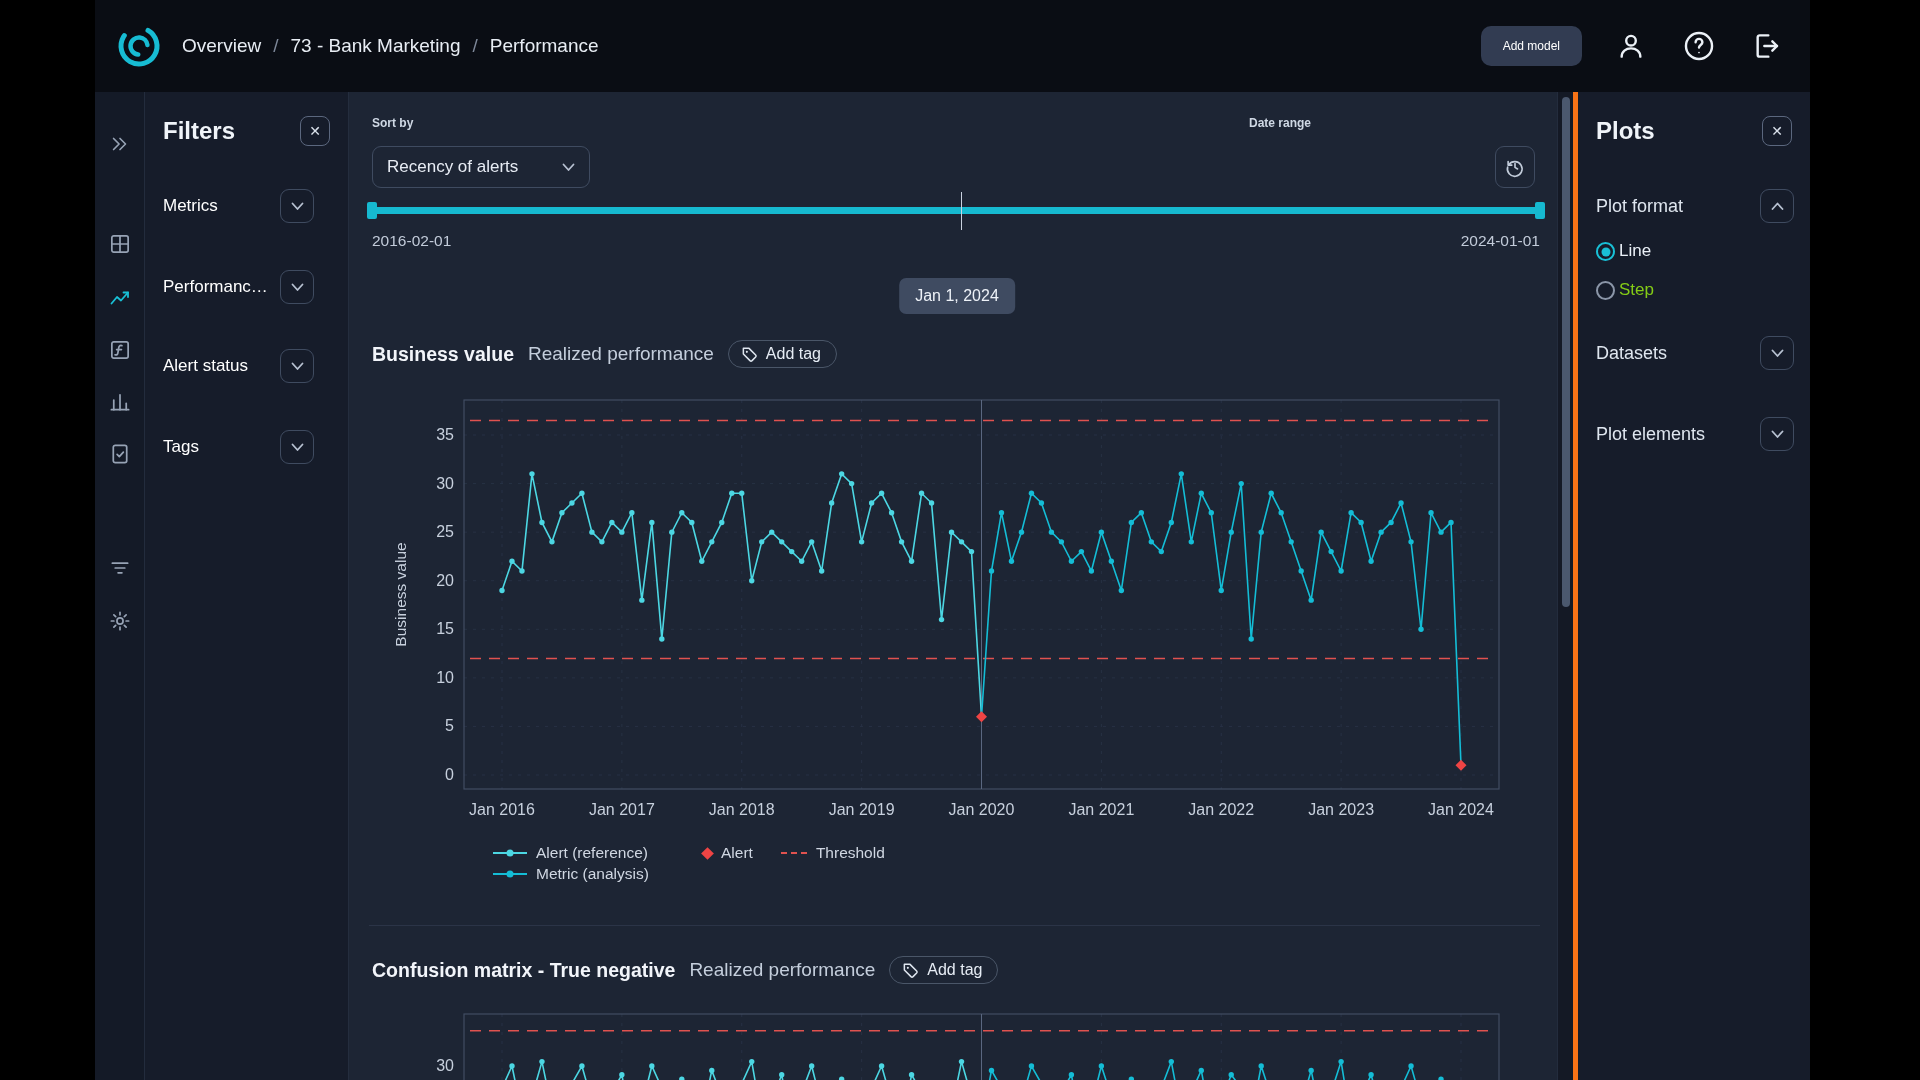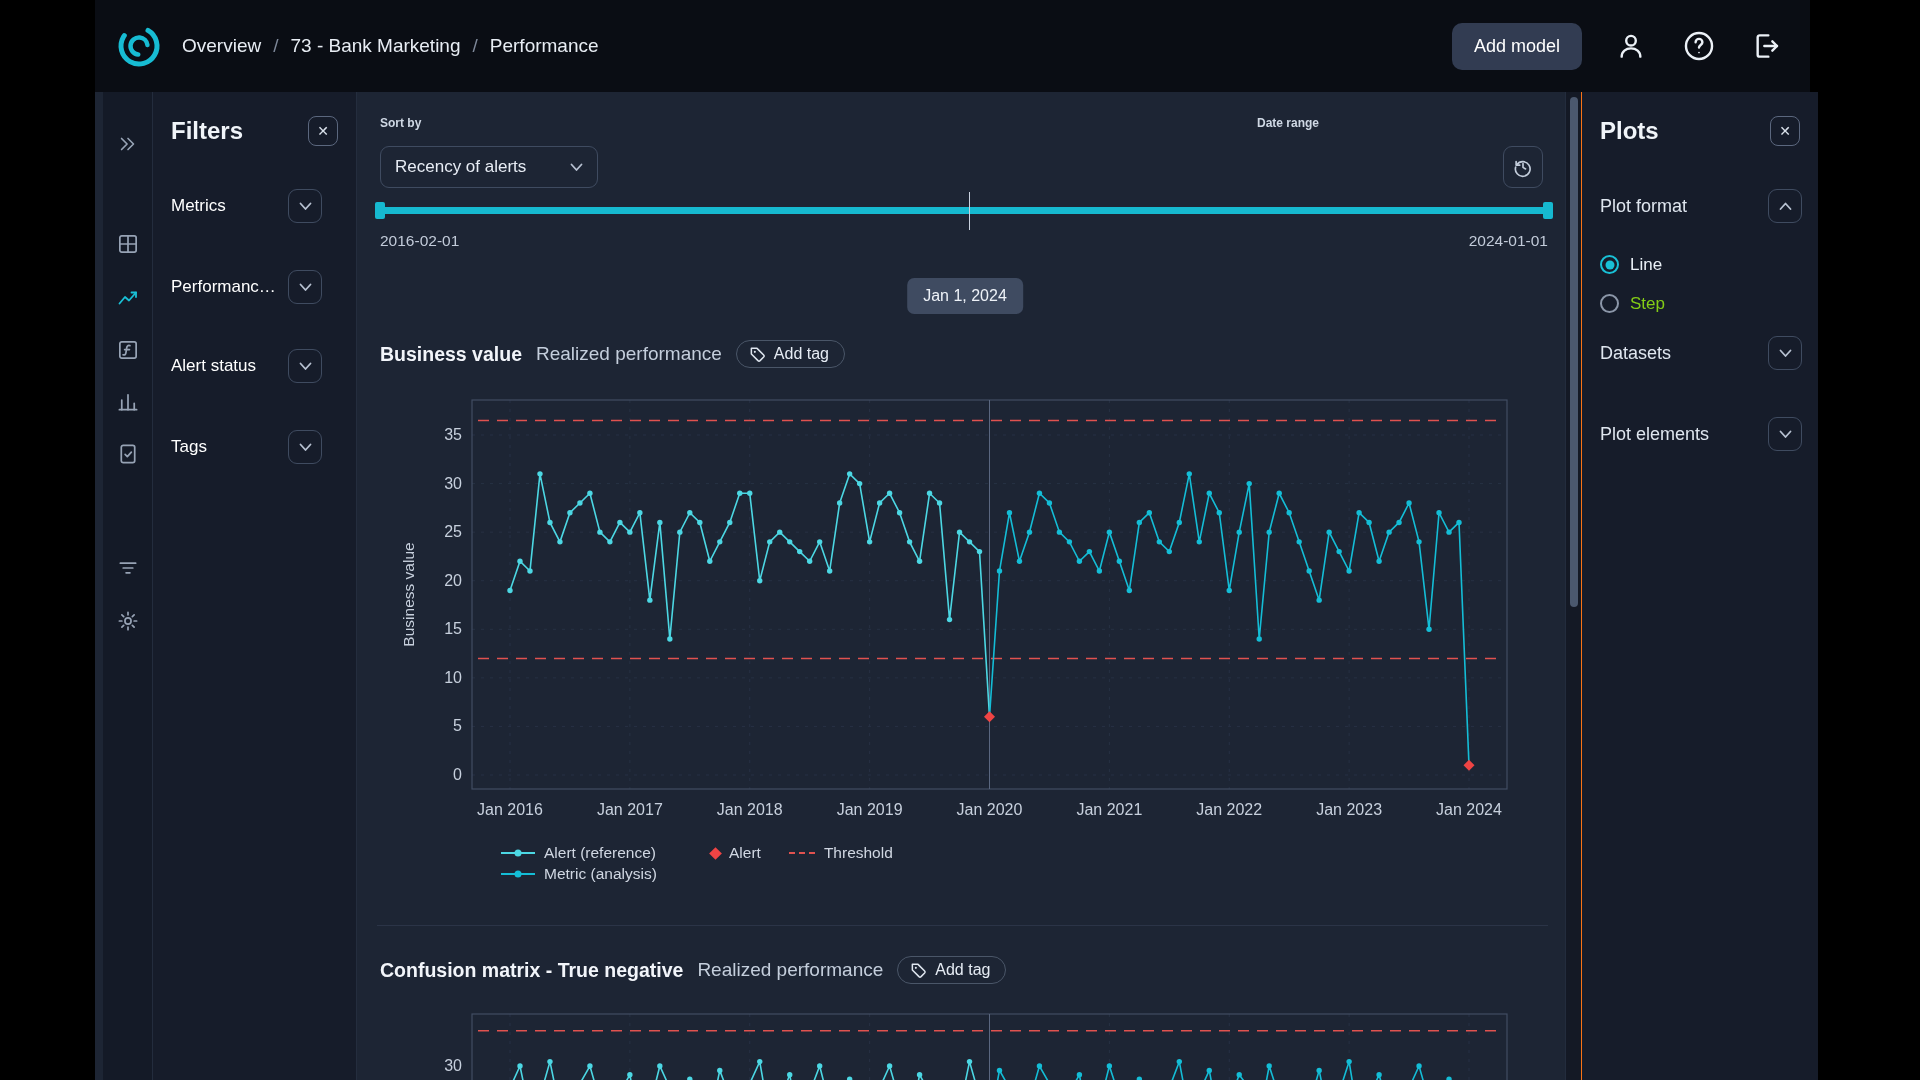--- a/index.html
+++ b/index.html
@@ -8,25 +8,25 @@
   .stage{position:relative;width:1920px;height:1080px;background:#000;overflow:hidden;}
   .app{position:absolute;left:95px;top:0;width:1715px;height:1080px;background:#1d2534;}
 
   
   .topbar{position:absolute;left:0;top:0;width:1715px;height:92px;background:#0a0d14;display:flex;align-items:center;padding:0 16px 0 21px;}
   .logo{width:46px;height:46px;flex:0 0 auto;}
   .breadcrumb{display:flex;align-items:flex-end;gap:12px;margin-left:20px;font-size:19px;color:#e8edf4;}
   .breadcrumb .sep{color:#7d8798;}
   .bc-item{cursor:pointer;}
   .top-right{margin-left:auto;display:flex;align-items:center;gap:30px;padding-right:8px;}
-  .add-model-btn{background:#323c52;border:none;color:#fff;font-size:18px;font-family:inherit;padding:13px 22px;border-radius:10px;cursor:pointer;}
+  .add-model-btn{background:#323c52;border:none;color:#fff;font-size:12px;font-family:inherit;padding:13px 22px;border-radius:10px;cursor:pointer;}
   .top-icon-btn{width:38px;height:38px;display:flex;align-items:center;justify-content:center;background:none;border:none;cursor:pointer;padding:0;}
 
   
-  .row{position:absolute;left:8px;top:92px;width:1715px;height:988px;padding-left:44px;}
+  .row{position:absolute;left:0;top:92px;width:1715px;height:988px;padding-left:44px;}
 
   
   .rail{position:absolute;left:0;top:0;width:50px;height:988px;background:#141a27;border-right:1px solid #232c3d;}
   .rail-icon{position:absolute;left:50%;transform:translate(-50%,-50%);background:none;border:none;padding:2px;cursor:pointer;display:flex;}
   svg.ric{stroke:#97a3b5;fill:none;stroke-width:1.8;stroke-linecap:round;stroke-linejoin:round;}
   svg.ric.active{stroke:#19c0d6;}
 
   
   .filters{position:absolute;left:50px;top:0;width:204px;height:988px;background:#161c2a;border-right:1px solid #242d3e;}
   .panel-header{position:absolute;left:18px;right:18px;top:24px;display:flex;align-items:center;justify-content:space-between;}
@@ -77,24 +77,24 @@
   .tick{fill:#c7d0dd;font-size:16px;font-family:"Liberation Sans",sans-serif;}
   .ytick{text-anchor:end;}
   .xtick{text-anchor:middle;}
   .ylabel{text-anchor:middle;font-size:15.5px;}
 
   
   .scrollbar{position:absolute;left:1462px;top:0;width:16px;height:988px;background:#141925;border-left:1px solid #232c3d;cursor:pointer;}
   .scroll-thumb{position:absolute;left:4px;top:5px;width:8px;height:510px;border-radius:4px;background:#4b586e;cursor:grab;}
 
   
-  .plots{position:absolute;left:1478px;top:0;width:237px;height:988px;background:#161c2a;border-left:1px solid #f97316;}
+  .plots{position:absolute;left:1478px;top:0;width:237px;height:988px;background:#161c2a;border-left:5px solid #f97316;}
   .plots-row{position:absolute;left:18px;right:16px;height:34px;display:flex;align-items:center;justify-content:space-between;}
   .plots-row-label{font-size:18px;color:#dfe6ef;}
-  .radio-row{position:absolute;left:18px;height:26px;display:flex;align-items:flex-start;gap:11px;cursor:pointer;margin-top:20px;}
+  .radio-row{position:absolute;left:18px;height:26px;display:flex;align-items:flex-end;gap:4px;cursor:pointer;}
   .radio{width:19px;height:19px;border-radius:50%;border:2px solid #8b96a8;position:relative;flex:0 0 auto;}
   .radio.selected{border-color:#19c0d6;}
   .radio.selected::after{content:"";position:absolute;left:50%;top:50%;transform:translate(-50%,-50%);width:9px;height:9px;border-radius:50%;background:#19c0d6;}
   .radio-label{font-size:17px;color:#84cc16;}
   .radio-label.selected{color:#eaf0f7;}
 </style>
 </head>
 <body>
 
 <div class="stage">

